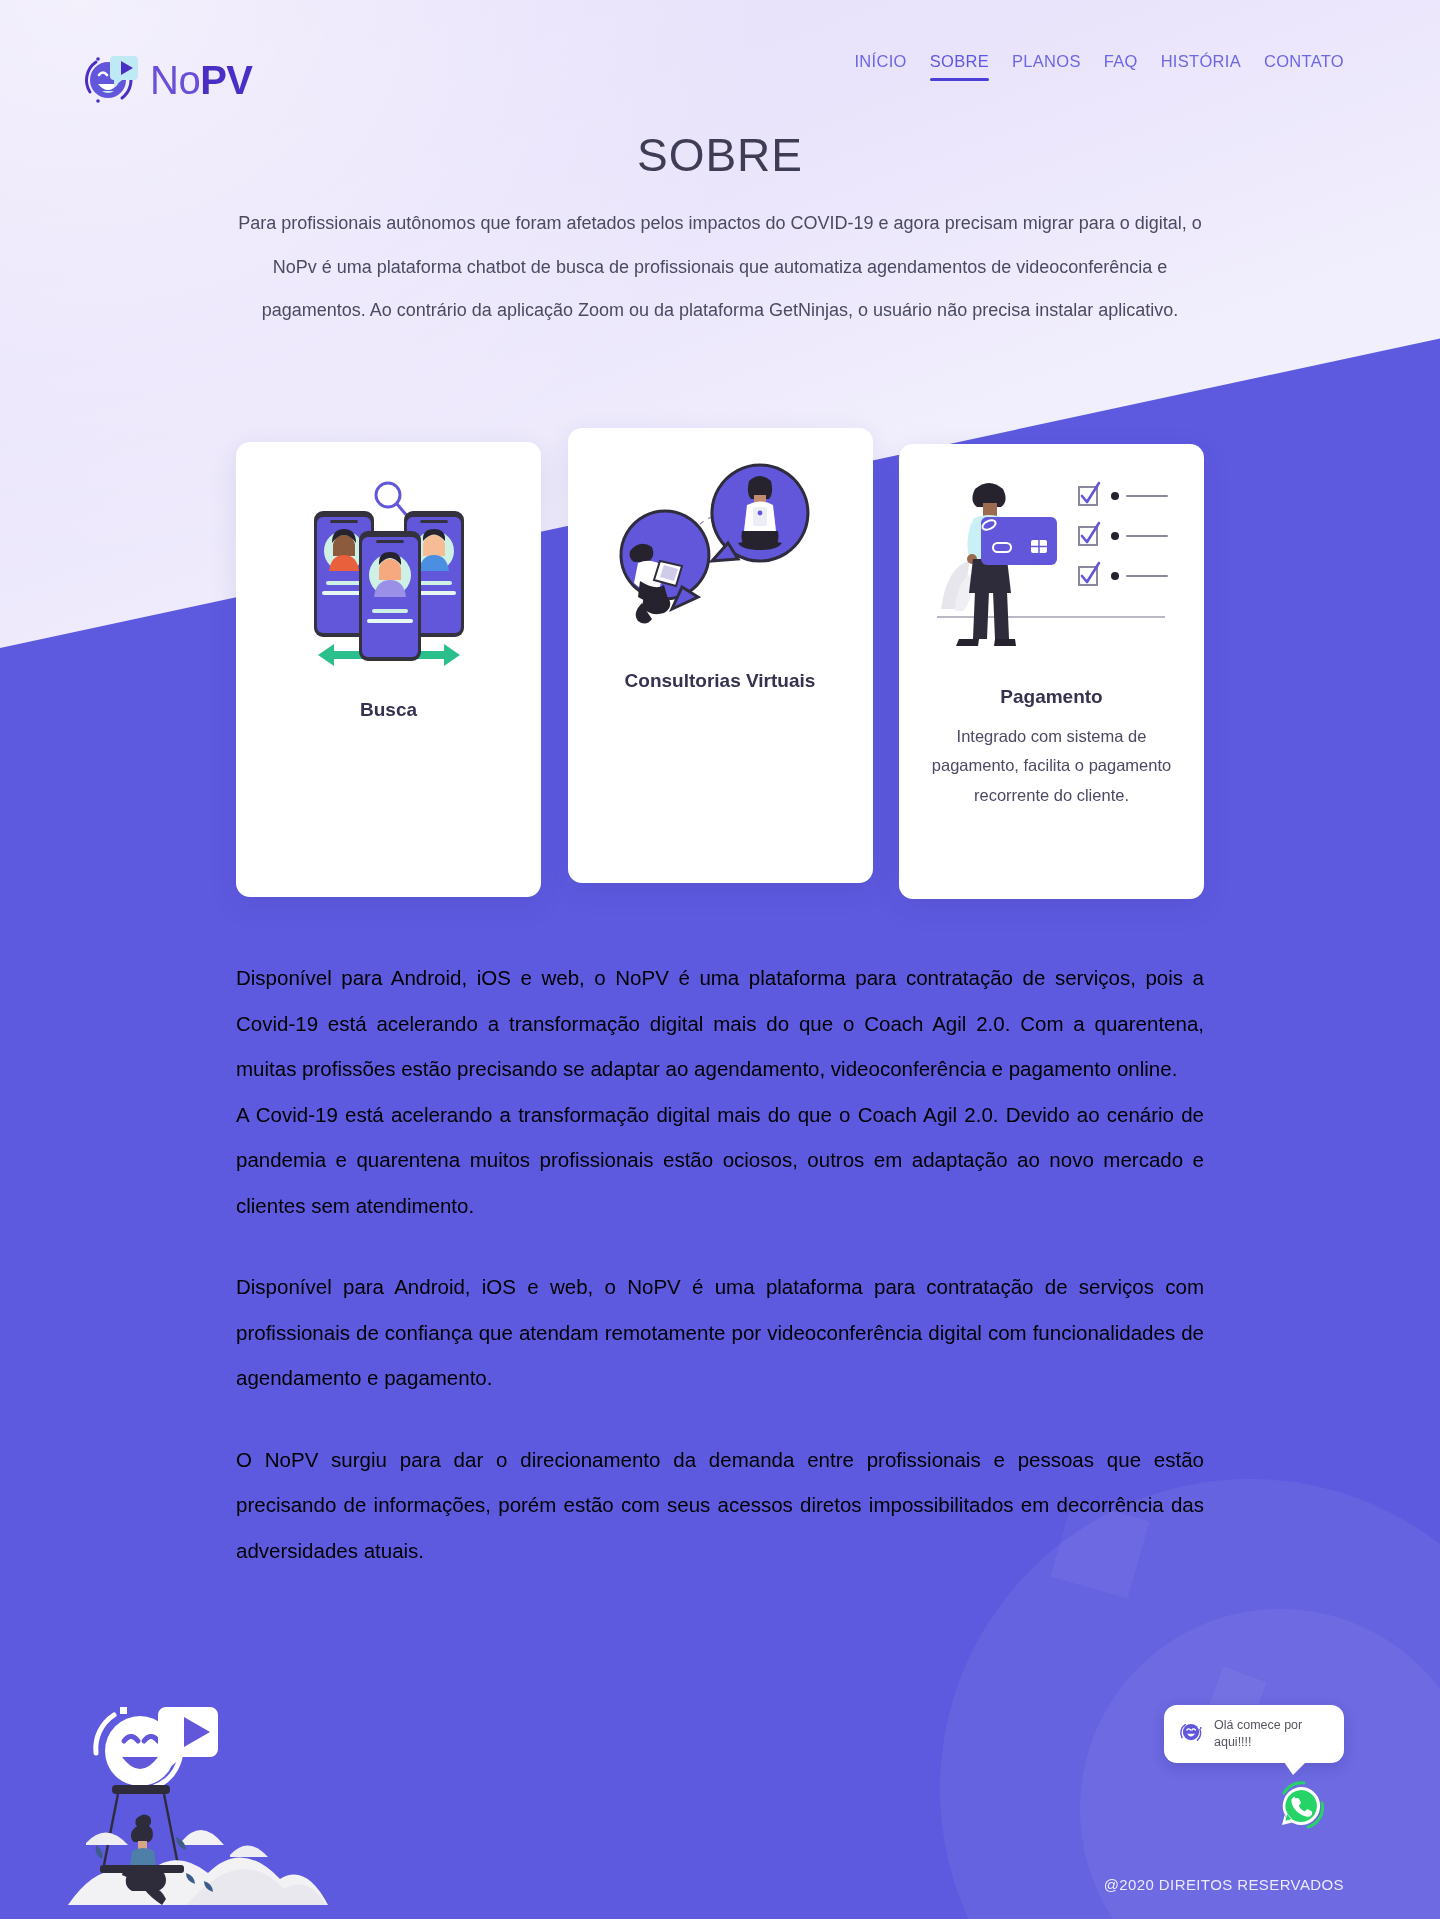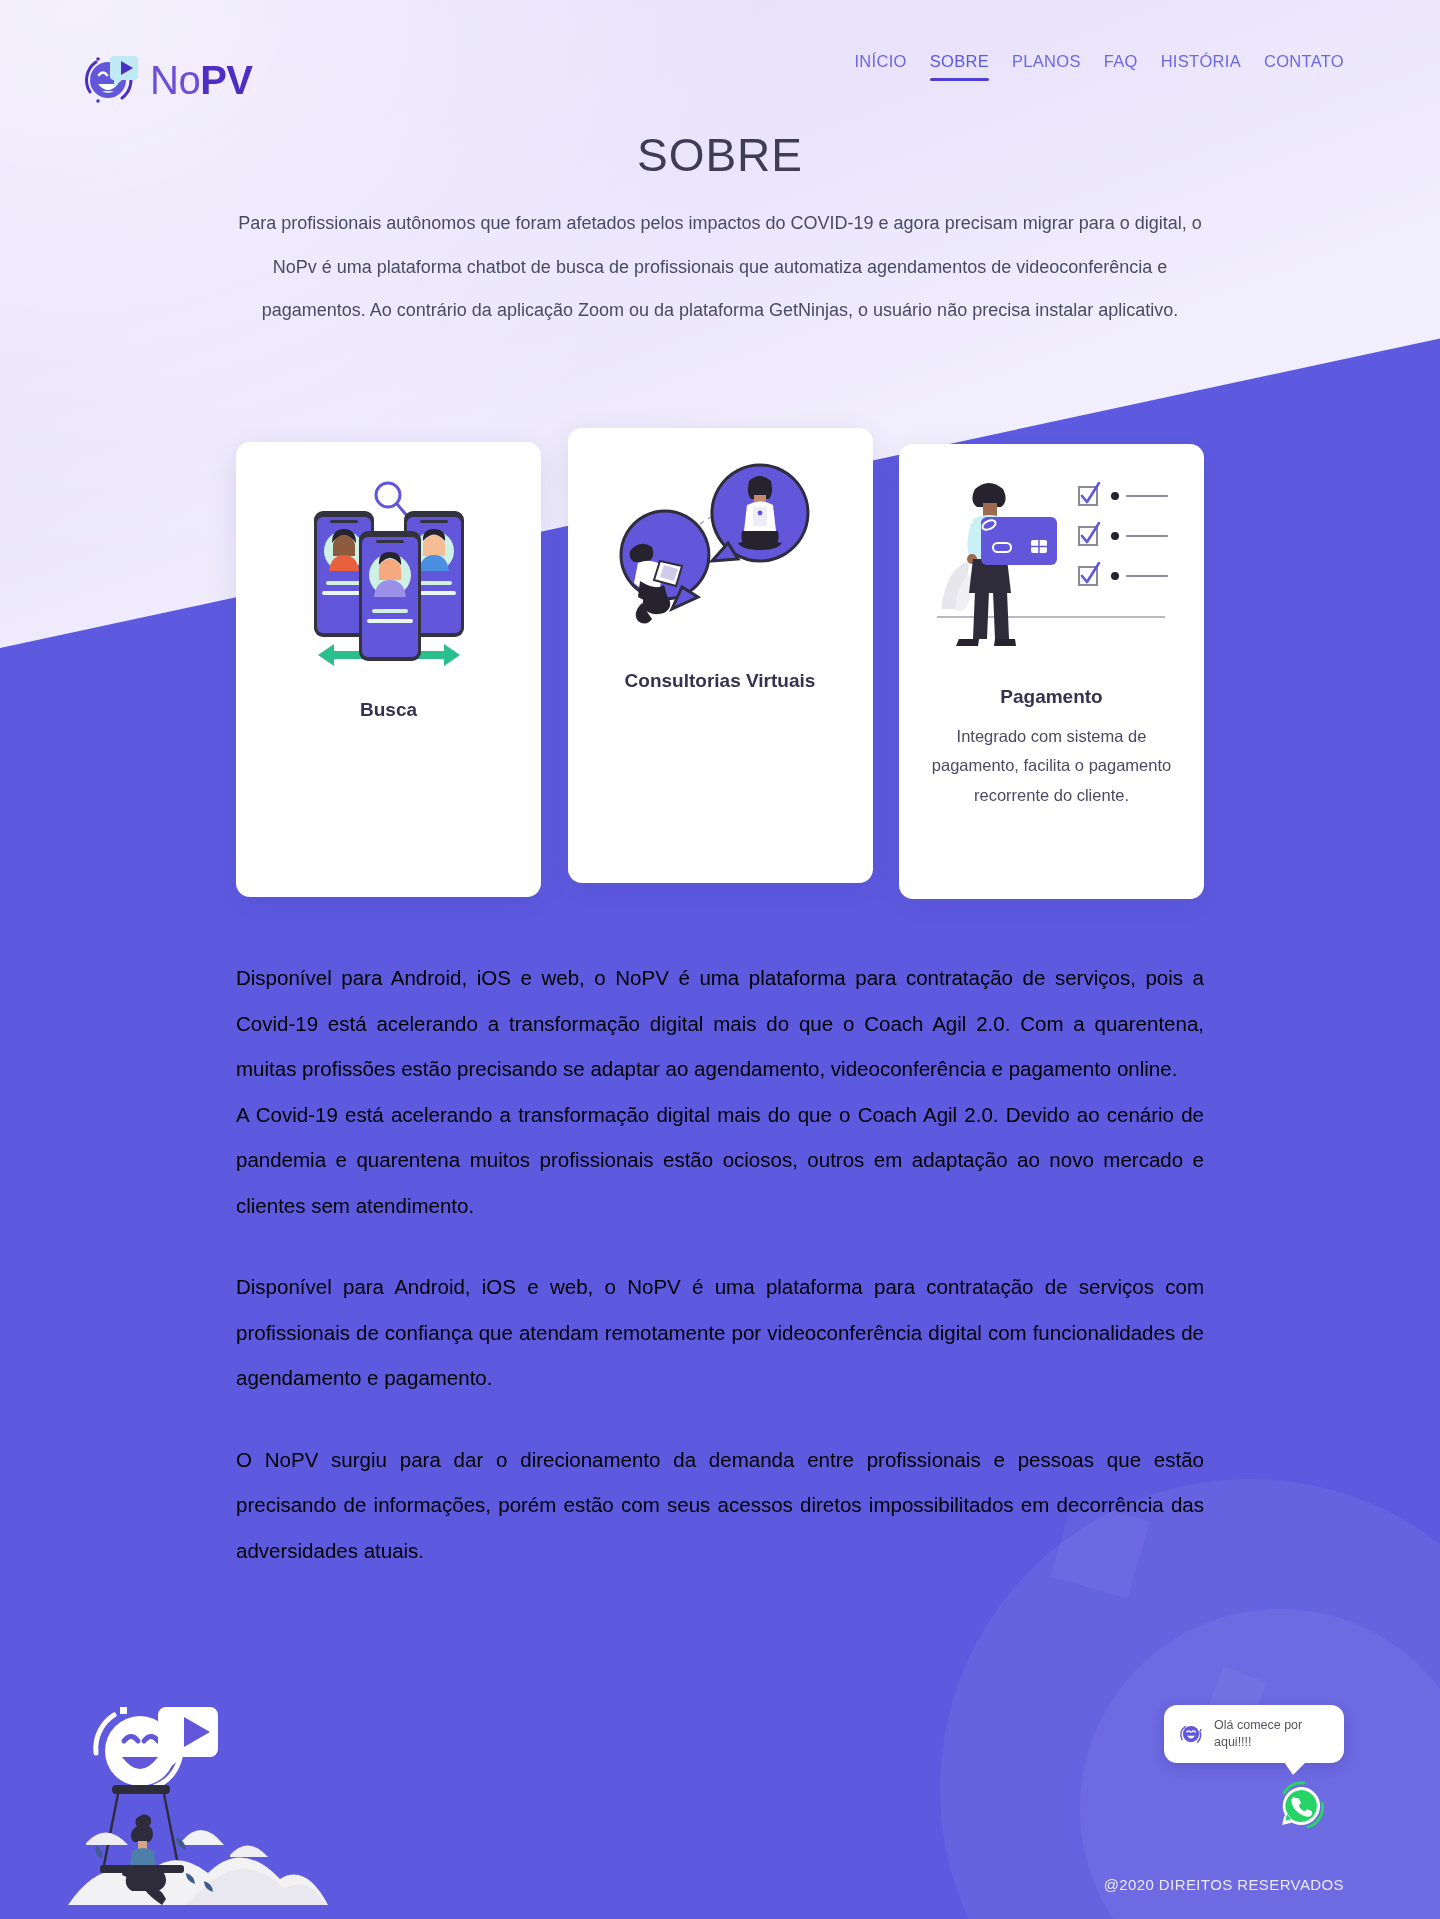--- a/index.html
+++ b/index.html
@@ -239,21 +239,21 @@
     flex-direction: column;
     align-items: flex-end;
   }
   .wa-bubble {
     position: relative;
     background: #FFFFFF;
     border-radius: 13px;
     padding: 12px 18px 12px 14px;
     box-shadow: 0 4px 14px rgba(25,15,80,.16);
     display: flex;
-    align-items: flex-end;
+    align-items: center;
     gap: 10px;
     cursor: pointer;
     min-width: 160px;
   }
   .wa-bubble::after {
     content: "";
     position: absolute;
     right: 38px; bottom: -12px;
     border-left: 9px solid transparent;
     border-right: 13px solid transparent;

